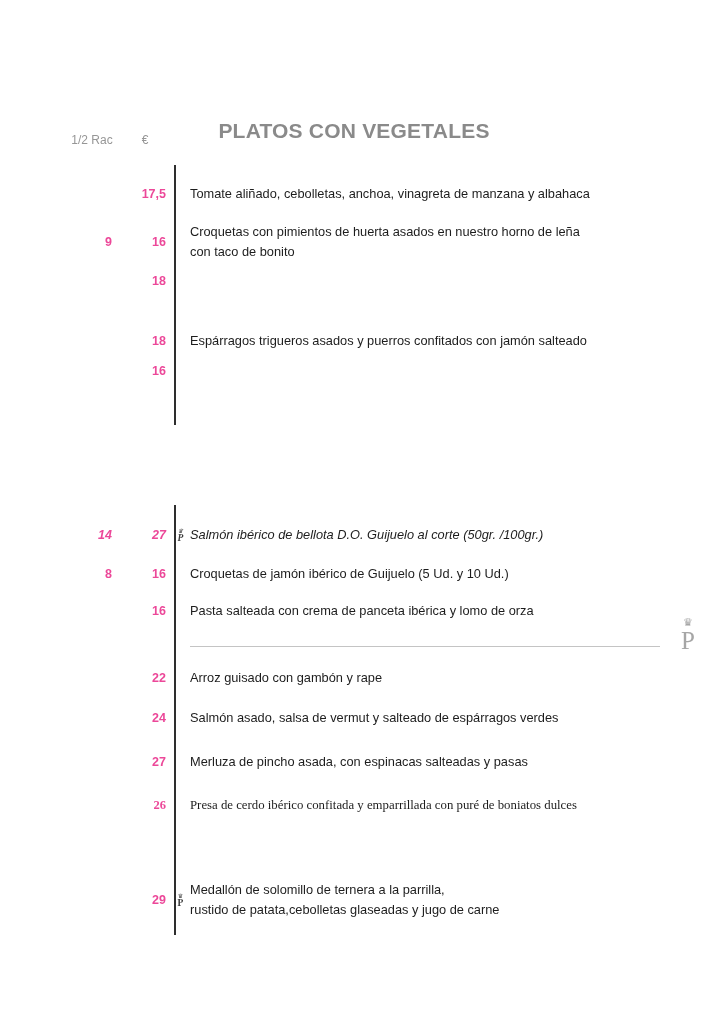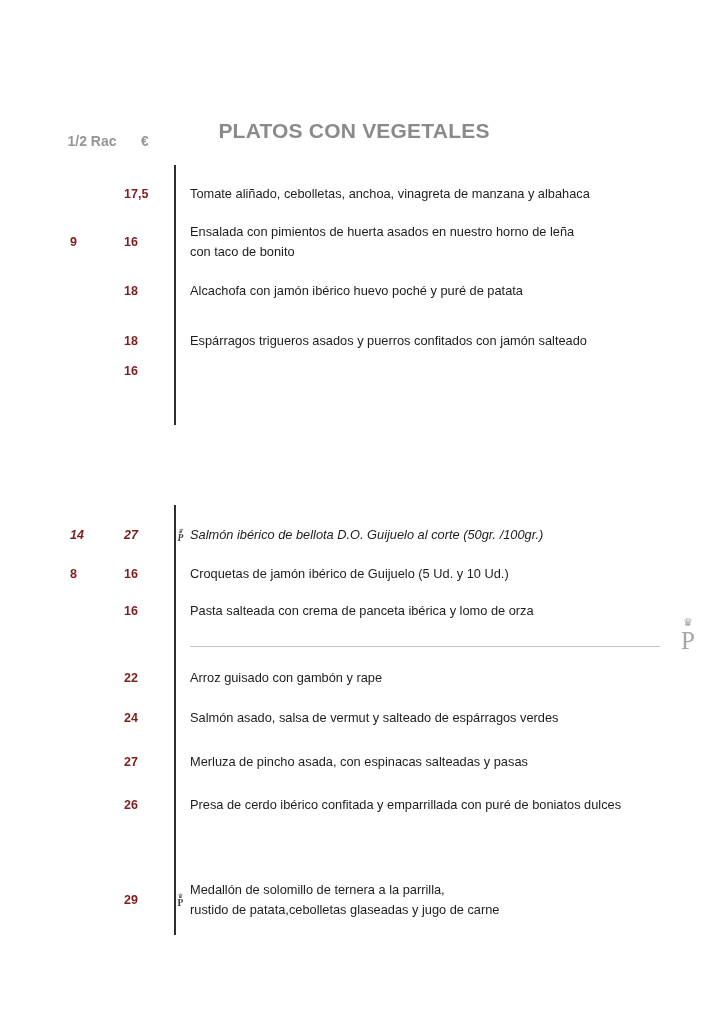--- a/index.html
+++ b/index.html
@@ -9,21 +9,21 @@
     background:#ffffff;
     font-family:"Liberation Sans", sans-serif;
     overflow:hidden;
   }
   .section{position:absolute;left:60px;width:620px;}
   .sec1{top:115px;height:320px;}
   .sec2{top:455px;height:490px;}
 
   .col-head{
     position:absolute;top:18px;
-    font-size:14px;font-weight:bold;color:#969696;
+    font-size:12px;font-weight:normal;color:#969696;
   }
   .col-head.half-h{left:4px;width:56px;text-align:center;}
   .col-head.eur-h{left:64px;width:42px;text-align:center;}
 
   .sec-title{
     position:absolute;top:4px;left:-10px;right:22px;
     text-align:center;
     font-size:21px;font-weight:bold;color:#8a8a8a;
     letter-spacing:0.2px;
   }
@@ -32,37 +32,37 @@
   .sec1 .items{top:50px;height:260px;}
   .sec2 .items{top:50px;height:430px;}
   .items::before{
     content:"";position:absolute;left:114px;top:0;bottom:0;
     width:1.5px;background:#2e2e2e;
   }
 
   .row{position:absolute;left:0;right:0;}
   .half,.price{
     position:absolute;top:50%;transform:translateY(-50%);
-    font-size:12.5px;font-weight:bold;color:#7f1d1d;text-align:left;
+    font-size:12.5px;font-weight:bold;color:#ec4899;text-align:right;
   }
   .half{left:10px;width:42px;}
   .price{left:64px;width:42px;}
   .dish{
     display:block;margin-left:130px;margin-right:6px;
     font-size:12.8px;line-height:20px;color:#1d1d1d;
     white-space:pre-line;
   }
 
   
   .s1r1{top:19px;}  .s1r2{top:57px;}  .s1r3{top:116px;}
   .s1r4{top:166px;} .s1r5{top:206px;}
   
   .s2r1{top:20px;font-style:italic;}  .s2r2{top:59px;}  .s2r3{top:96px;}
   .s2r4{top:163px;} .s2r5{top:203px;} .s2r6{top:247px;}
-  .s2r7{top:290px;} .s2r8{top:338px;} .s2r9{top:375px;}
+  .s2r7{top:290px;font-family:Liberation Serif, serif;} .s2r8{top:338px;} .s2r9{top:375px;}
 
   .divider{
     position:absolute;top:141px;left:130px;right:20px;height:0;
     border-top:1px solid #c4c4c4;
   }
 
   .picon{
     position:absolute;left:112px;top:50%;transform:translateY(-50%);
     width:17px;display:flex;flex-direction:column;align-items:center;
     color:#3a3a3a;
@@ -90,27 +90,26 @@
 
     <div class="items">
       <div class="row s1r1">
         <span class="half"></span>
         <span class="price">17,5</span>
         <span class="dish">Tomate aliñado, cebolletas, anchoa, vinagreta de manzana y albahaca</span>
       </div>
       <div class="row s1r2">
         <span class="half">9</span>
         <span class="price">16</span>
-        <span class="dish">Ensalada con pimientos de huerta asados en nuestro horno de leña
+        <span class="dish">Croquetas con pimientos de huerta asados en nuestro horno de leña
 con taco de bonito</span>
       </div>
       <div class="row s1r3">
         <span class="half"></span>
         <span class="price">18</span>
-        <span class="dish">Alcachofa con jamón ibérico huevo poché  y puré de patata</span>
       </div>
       <div class="row s1r4">
         <span class="half"></span>
         <span class="price">18</span>
         <span class="dish">Espárragos trigueros asados y puerros confitados con jamón salteado</span>
       </div>
       <div class="row s1r5">
         <span class="half"></span>
         <span class="price">16</span>
       </div>

